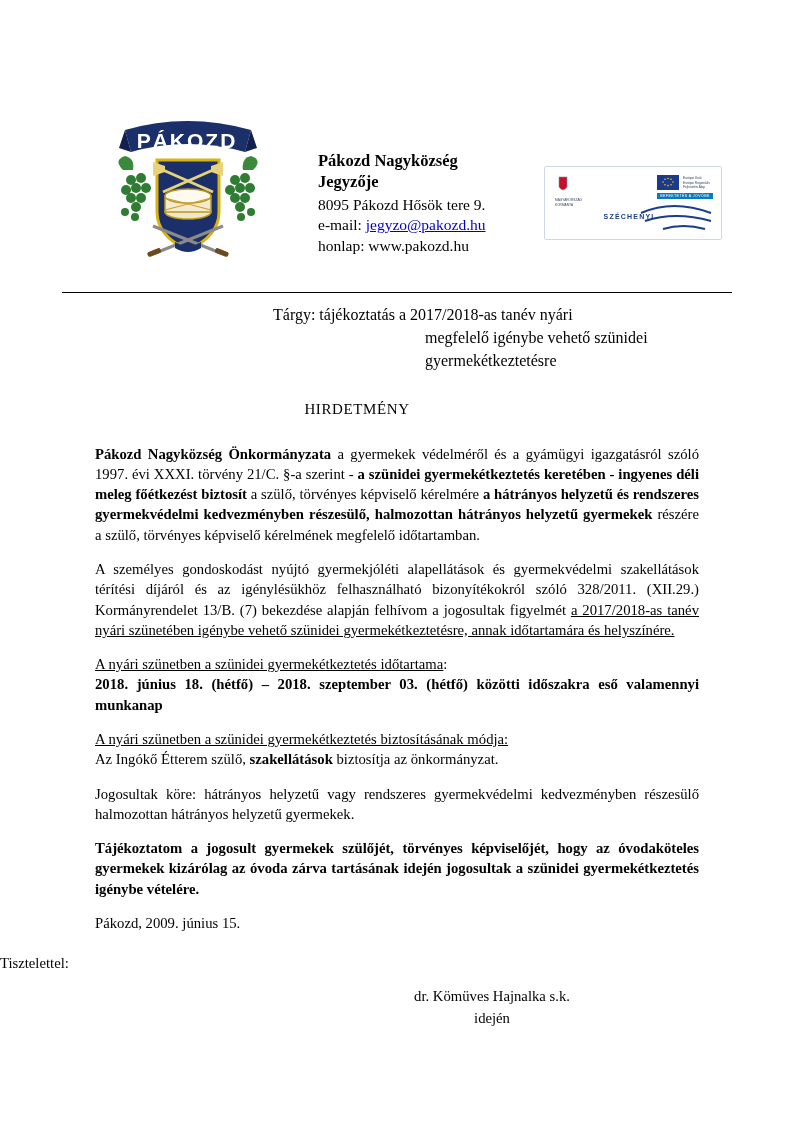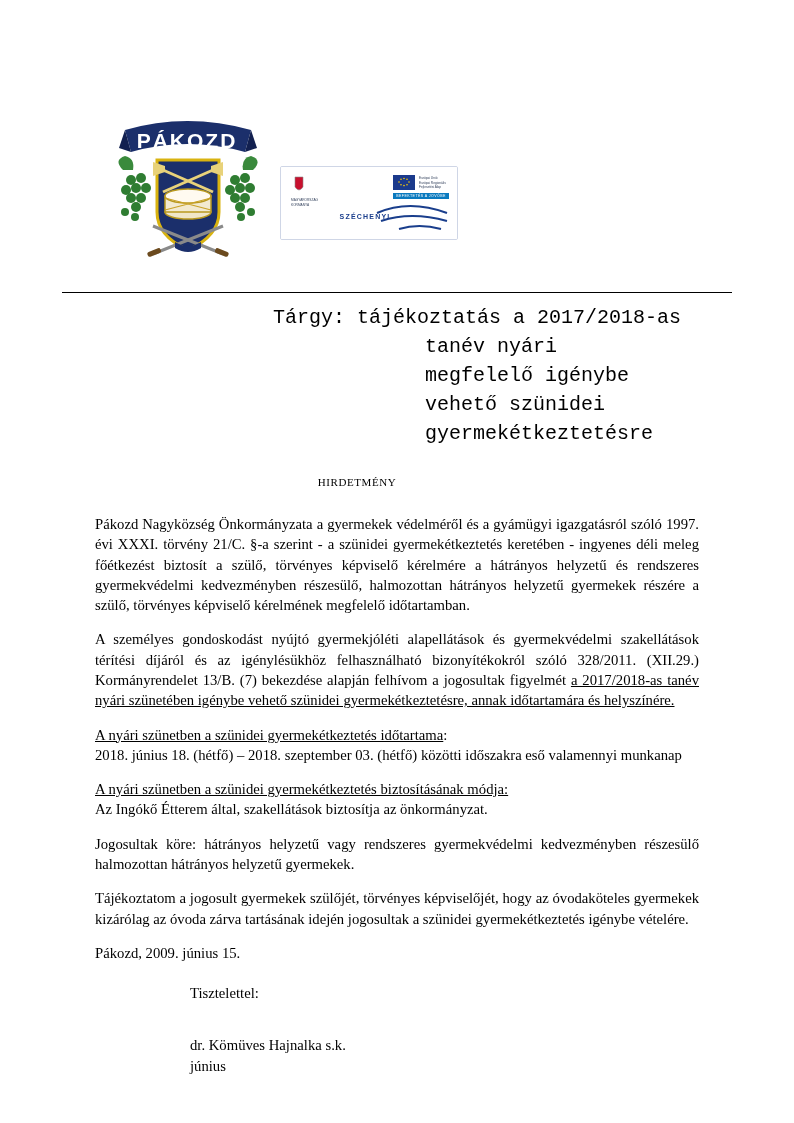--- a/index.html
+++ b/index.html
@@ -74,58 +74,57 @@
   
   .rule {
     margin: 14px 62px 0 62px;
     border-top: 1px solid #000;
     height: 0;
   }
 
   
   .subject {
     margin: 10px 95px 0 95px;
-    font-size: 20px;
+    font-size: 16px;
     line-height: 1.45;
-    font-family: Liberation Mono, monospace;
   }
   .subject .subj-row {
     display: block;
     text-align: left;
     padding-left: 330px;
     text-indent: -152px;
   }
 
   
   .doc-title {
     margin: 28px 0 0 0;
     text-align: center;
-    font-size: 11px;
+    font-size: 15px;
     letter-spacing: 0.6px;
     padding-right: 80px;
   }
 
   
   .body {
     margin: 0 95px 0 95px;
     font-size: 14.7px;
     line-height: 1.38;
     text-align: justify;
   }
   .body p { margin: 0 0 14px 0; }
   .body p.tight { margin-bottom: 0; margin-top: 8px; }
-  b, .b { font-weight: normal; }
+  b, .b { font-weight: bold; }
   u, .u { text-decoration: underline; }
   .tisztelettel {
     margin: 22px 0 0 0;
-    padding-left: 190px;
     font-size: 14.7px;
   }
   .signature {
-    margin: 33px 0 0 0;
+    margin: 14px 0 0 0;
+    text-align: center;
     padding-left: 190px;
     font-size: 14.7px;
     line-height: 1.45;
   }
 </style>
 </head>
 <body>
 
 <div class="page">
 
@@ -189,20 +188,31 @@
         </g>
         <g fill="#6b4a1e">
           <rect x="52" y="142" width="14" height="5" rx="2" transform="rotate(-22 59 144)"></rect>
           <rect x="120" y="142" width="14" height="5" rx="2" transform="rotate(22 127 144)"></rect>
         </g>
 
         <path d="M80 134 Q93 142 106 134 L106 140 Q93 148 80 140 Z" fill="#1b2f6b"></path>
       </svg>
     </div>
 
+    <div class="header-text">
+      <div class="org">
+        <div class="line">Pákozd Nagyközség</div>
+        <div class="line">Jegyzője</div>
+      </div>
+      <div class="line">8095 Pákozd Hősök tere 9.</div>
+      <div class="line">
+        <span>e-mail: </span><a href="#">jegyzo@pakozd.hu</a>
+      </div>
+      <div class="line">honlap: www.pakozd.hu</div>
+    </div>
 
     <div class="eu-logo">
       <div class="eu-box">
         <svg width="176" height="72" viewBox="0 0 176 72" xmlns="http://www.w3.org/2000/svg">
           <rect x="0" y="0" width="176" height="72" fill="#ffffff"></rect>
 
           <path d="M14 10 L22 10 L22 20 Q18 26 14 20 Z" fill="#c8102e" stroke="#8a8a8a" stroke-width="0.6"></path>
           <text x="10" y="34" font-family="Liberation Sans, sans-serif" font-size="3.2" fill="#33415c">MAGYARORSZÁG</text>
           <text x="10" y="38.5" font-family="Liberation Sans, sans-serif" font-size="3.2" fill="#33415c">KORMÁNYA</text>
 
@@ -253,29 +263,29 @@
   <div class="body" style="margin-top:26px;">
 
     <p><b>Pákozd Nagyközség Önkormányzata</b><span> a gyermekek védelméről és a gyámügyi igazgatásról szóló 1997. évi XXXI. törvény 21/C. §-a szerint - </span><b>a szünidei gyermekétkeztetés keretében - ingyenes déli meleg főétkezést biztosít</b><span> a szülő, törvényes képviselő kérelmére </span><b>a hátrányos helyzetű és rendszeres gyermekvédelmi kedvezményben részesülő, halmozottan hátrányos helyzetű gyermekek</b><span> részére a szülő, törvényes képviselő kérelmének megfelelő időtartamban.</span></p>
 
     <p><span>A személyes gondoskodást nyújtó gyermekjóléti alapellátások és gyermekvédelmi szakellátások térítési díjáról és az igénylésükhöz felhasználható bizonyítékokról szóló 328/2011. (XII.29.) Kormányrendelet 13/B. (7) bekezdése alapján felhívom a jogosultak figyelmét </span><u>a 2017/2018-as tanév nyári szünetében igénybe vehető szünidei gyermekétkeztetésre, annak időtartamára és helyszínére.</u></p>
 
     <p class="tight"><u>A nyári szünetben a szünidei gyermekétkeztetés időtartama</u><span>:</span></p>
     <p><b>2018. június 18. (hétfő) – 2018. szeptember 03. (hétfő)  közötti időszakra eső valamennyi munkanap</b></p>
 
     <p class="tight"><u>A nyári szünetben a szünidei gyermekétkeztetés biztosításának módja:</u></p>
-    <p><span>Az Ingókő Étterem által, </span><b>szakellátások</b><span> biztosítja az önkormányzat.</span></p>
+    <p><span>Az Ingókő Étterem szülő, </span><b>szakellátások</b><span> biztosítja az önkormányzat.</span></p>
 
     <p>Jogosultak köre: hátrányos helyzetű vagy rendszeres gyermekvédelmi kedvezményben részesülő halmozottan hátrányos helyzetű gyermekek.</p>
 
     <p><b>Tájékoztatom a jogosult gyermekek szülőjét, törvényes képviselőjét, hogy az óvodaköteles gyermekek kizárólag az óvoda zárva tartásának idején jogosultak a szünidei gyermekétkeztetés igénybe vételére.</b></p>
 
     <p style="margin-bottom:0;">Pákozd, 2009. június 15.</p>
   </div>
 
   <div class="tisztelettel">Tisztelettel:</div>
 
   <div class="signature">
     <div>dr. Kömüves Hajnalka s.k.</div>
-    <div>június</div>
+    <div>idején</div>
   </div>
 
 </div>
 
 </body></html>

